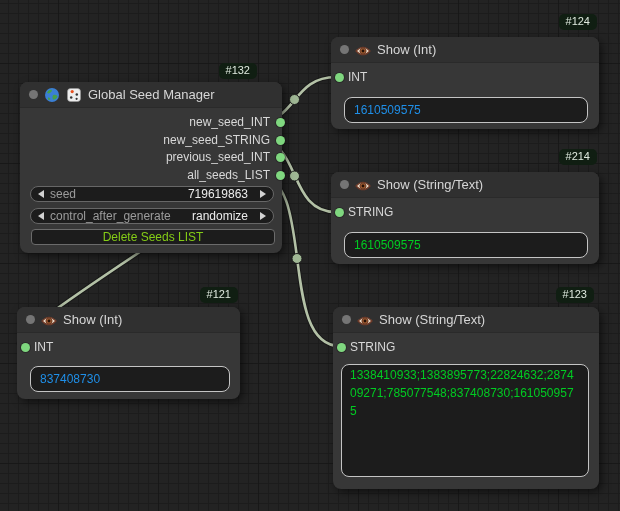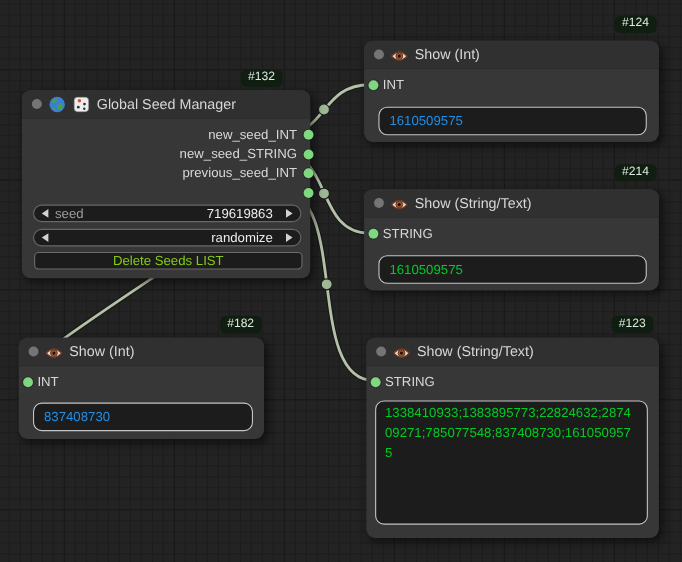--- a/index.html
+++ b/index.html
@@ -96,21 +96,21 @@
     <path class="wire" d="M257,175 C317,175 277,346 340,346"></path>
     <path class="wire" d="M257,157 C307,157 -26,346 24,346"></path>
     <circle class="wire-dot" cx="294.5" cy="99.5" r="5"></circle>
     <circle class="wire-dot" cx="294.5" cy="176" r="5"></circle>
     <circle class="wire-dot" cx="297" cy="258.5" r="5"></circle>
   </svg>
 
   <div class="badge" style="right:363px;top:63px;">#132</div>
   <div class="badge" style="right:23px;top:14px;">#124</div>
   <div class="badge" style="right:23px;top:149px;">#214</div>
-  <div class="badge" style="right:382px;top:287px;">#182</div>
+  <div class="badge" style="right:382px;top:287px;">#121</div>
   <div class="badge" style="right:26px;top:287px;">#123</div>
 
   <div class="node" style="left:20px;top:82px;width:262px;height:171px;">
     <div class="node-title">
       <span class="collapse-dot"></span>
       <svg class="t-icon" viewBox="0 0 16 16">
         <circle cx="8" cy="8" r="7" fill="#3b7fd4"></circle>
         <path d="M3 5.5 Q4.5 2 8 2.8 Q7.5 6 4.6 6.6 Q3.4 6.4 3 5.5 Z" fill="#46a04b"></path>
         <path d="M9 8 Q12.5 7 13.6 9.2 Q12 13.2 8.8 12.4 Q8 10 9 8 Z" fill="#46a04b"></path>
         <path d="M4 10.5 Q6 10 6.5 12 Q5.5 13.5 4.3 12.8 Q3.7 11.6 4 10.5 Z" fill="#46a04b"></path>
@@ -124,31 +124,33 @@
       </svg>
       <span>Global Seed Manager</span>
     </div>
 
     <div class="out-row" style="top:32px;">new_seed_INT</div>
     <span class="slot-dot" style="right:-3px;top:36px;"></span>
     <div class="out-row" style="top:50px;">new_seed_STRING</div>
     <span class="slot-dot" style="right:-3px;top:54px;"></span>
     <div class="out-row" style="top:67px;">previous_seed_INT</div>
     <span class="slot-dot" style="right:-3px;top:71px;"></span>
+    <div class="out-row" style="top:85px;">all_seeds_LIST</div>
     <span class="slot-dot" style="right:-3px;top:89px;"></span>
 
     <div class="pill" style="top:104px;">
       <span class="arrow-left"></span>
       <span class="w-label">seed</span>
       <span class="w-spacer"></span>
       <span class="w-value">719619863</span>
       <span class="arrow-right"></span>
     </div>
     <div class="pill" style="top:126px;">
       <span class="arrow-left"></span>
+      <span class="w-label">control_after_generate</span>
       <span class="w-spacer"></span>
       <span class="w-value">randomize</span>
       <span class="arrow-right"></span>
     </div>
     <div class="node-button" style="top:147px;">Delete Seeds LIST</div>
   </div>
 
   <div class="node" style="left:331px;top:37px;width:268px;height:92px;">
     <div class="node-title">
       <span class="collapse-dot"></span>

